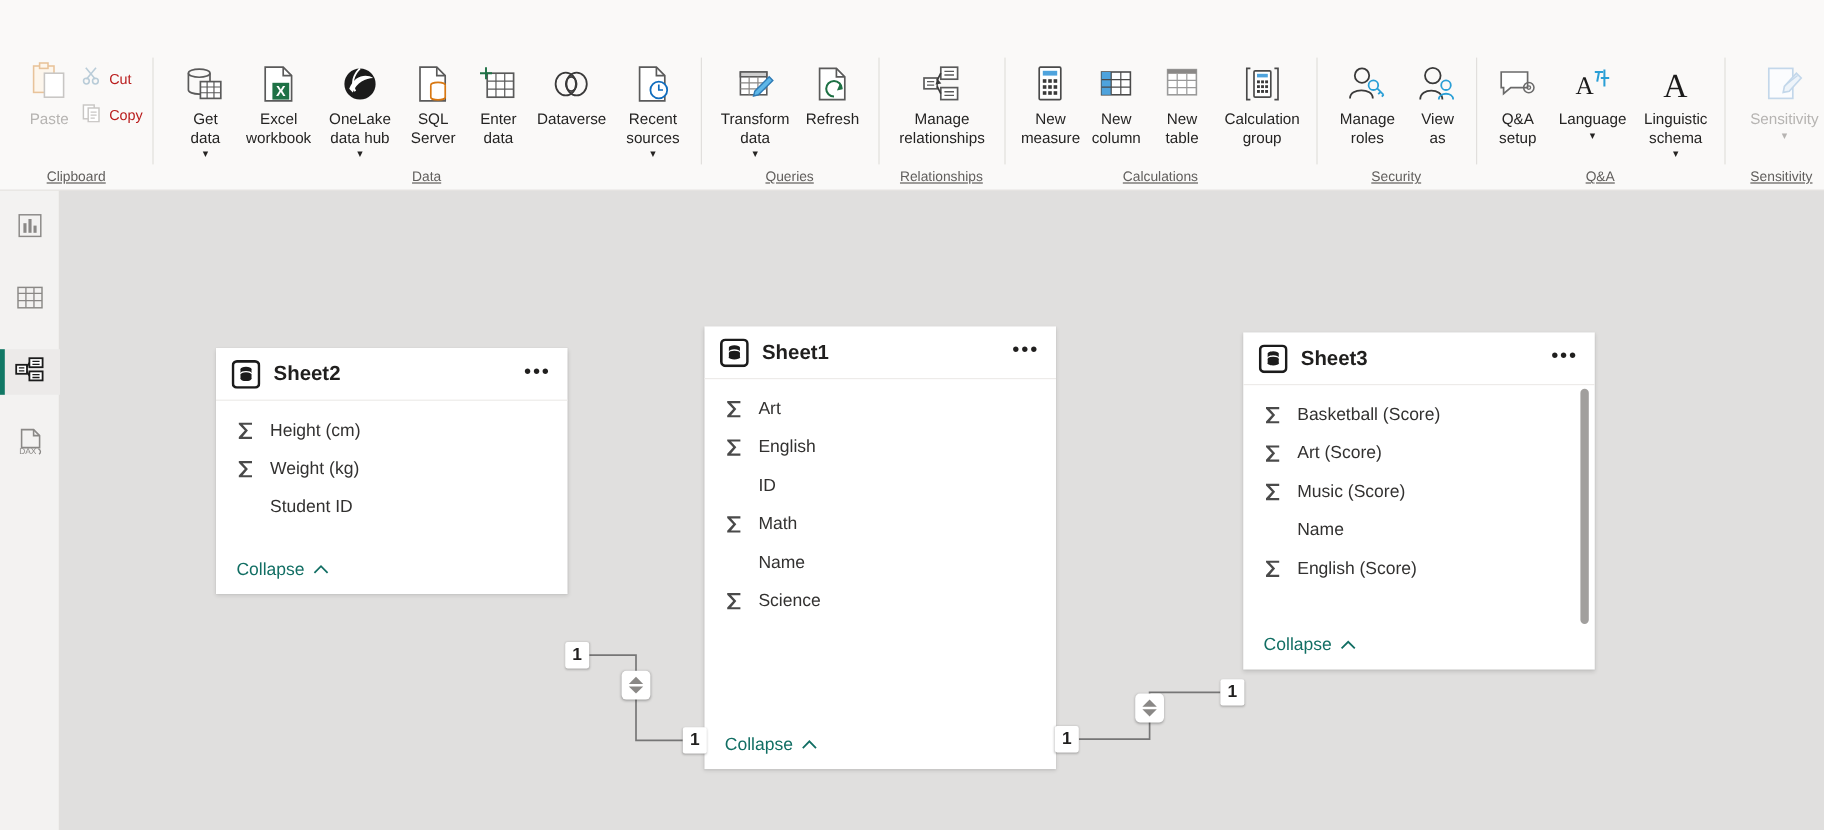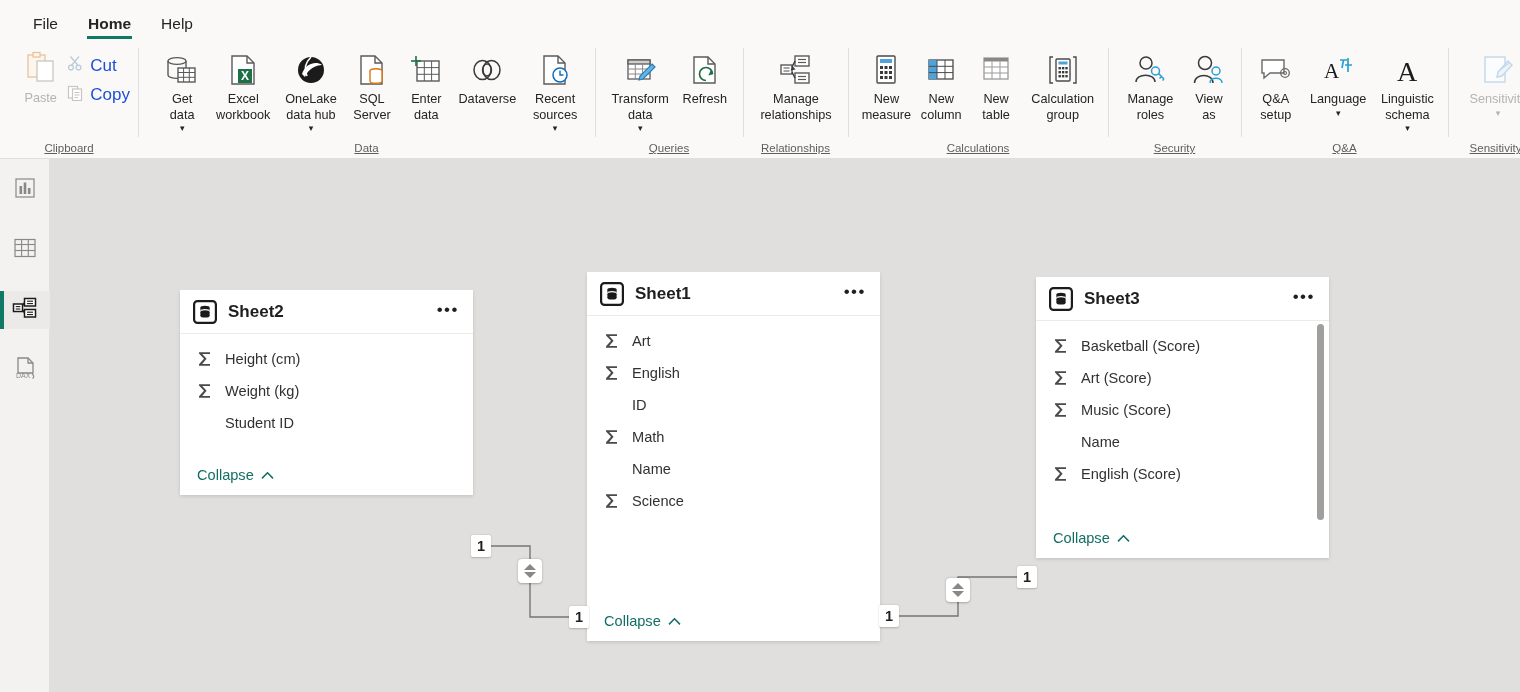--- a/index.html
+++ b/index.html
@@ -54,21 +54,21 @@
   }
   .ritem.disabled .lbl { color: #b6b4b2; }
   .chev { font-size: 9px; color: #252423; }
 
   
   .clipgroup-items { display: flex; padding: 6px 8px 0 14px; gap: 0px; align-items: flex-start; }
   .paste-btn { display: flex; flex-direction: column; align-items: center; width: 54px; padding-top: 4px; }
   .paste-btn .lbl { font-size: 12.7px; color: #b6b4b2; margin-top: 3px; }
   .clip-stack { display: flex; flex-direction: column; padding-top: 9px; gap: 8px; }
   .clip-row { display: flex; align-items: center; gap: 6px; }
-  .clip-row .lbl { font-size: 17px; color: #1d4ed8; }
+  .clip-row .lbl { font-size: 12px; color: #b91c1c; }
 
   
   .rail {
     position: absolute; left: 0; top: 159px; width: 50px; height: 533px;
     background: #f3f2f1; border-right: 1px solid #e1dfdd;
     display: flex; flex-direction: column; align-items: center; padding-top: 12px; gap: 22px;
   }
   .rail-item {
     position: relative; width: 50px; height: 38px;
     display: flex; align-items: center; justify-content: center; cursor: default;
@@ -136,25 +136,20 @@
   .tri-dn {
     width: 0; height: 0; border-left: 6px solid transparent; border-right: 6px solid transparent;
     border-top: 6px solid #8a8886;
   }
 </style>
 </head>
 <body>
 
 <div id="app">
 
-  <div class="tabstrip">
-    <div class="tab">File</div>
-    <div class="tab active">Home</div>
-    <div class="tab">Help</div>
-  </div>
 
   <div class="ribbon">
 
     <div class="rgroup" style="width:138px;">
       <div class="rgroup-items clipgroup-items">
         <div class="paste-btn">
           <span class="ic">
             <svg width="34" height="34" viewBox="0 0 34 34">
               <rect x="4" y="5" width="17" height="22" fill="#fdf6ec" stroke="#e8c39a" stroke-width="1.3"></rect>
               <rect x="9" y="2.5" width="7" height="4.5" fill="#fdf6ec" stroke="#e8c39a" stroke-width="1.3"></rect>

